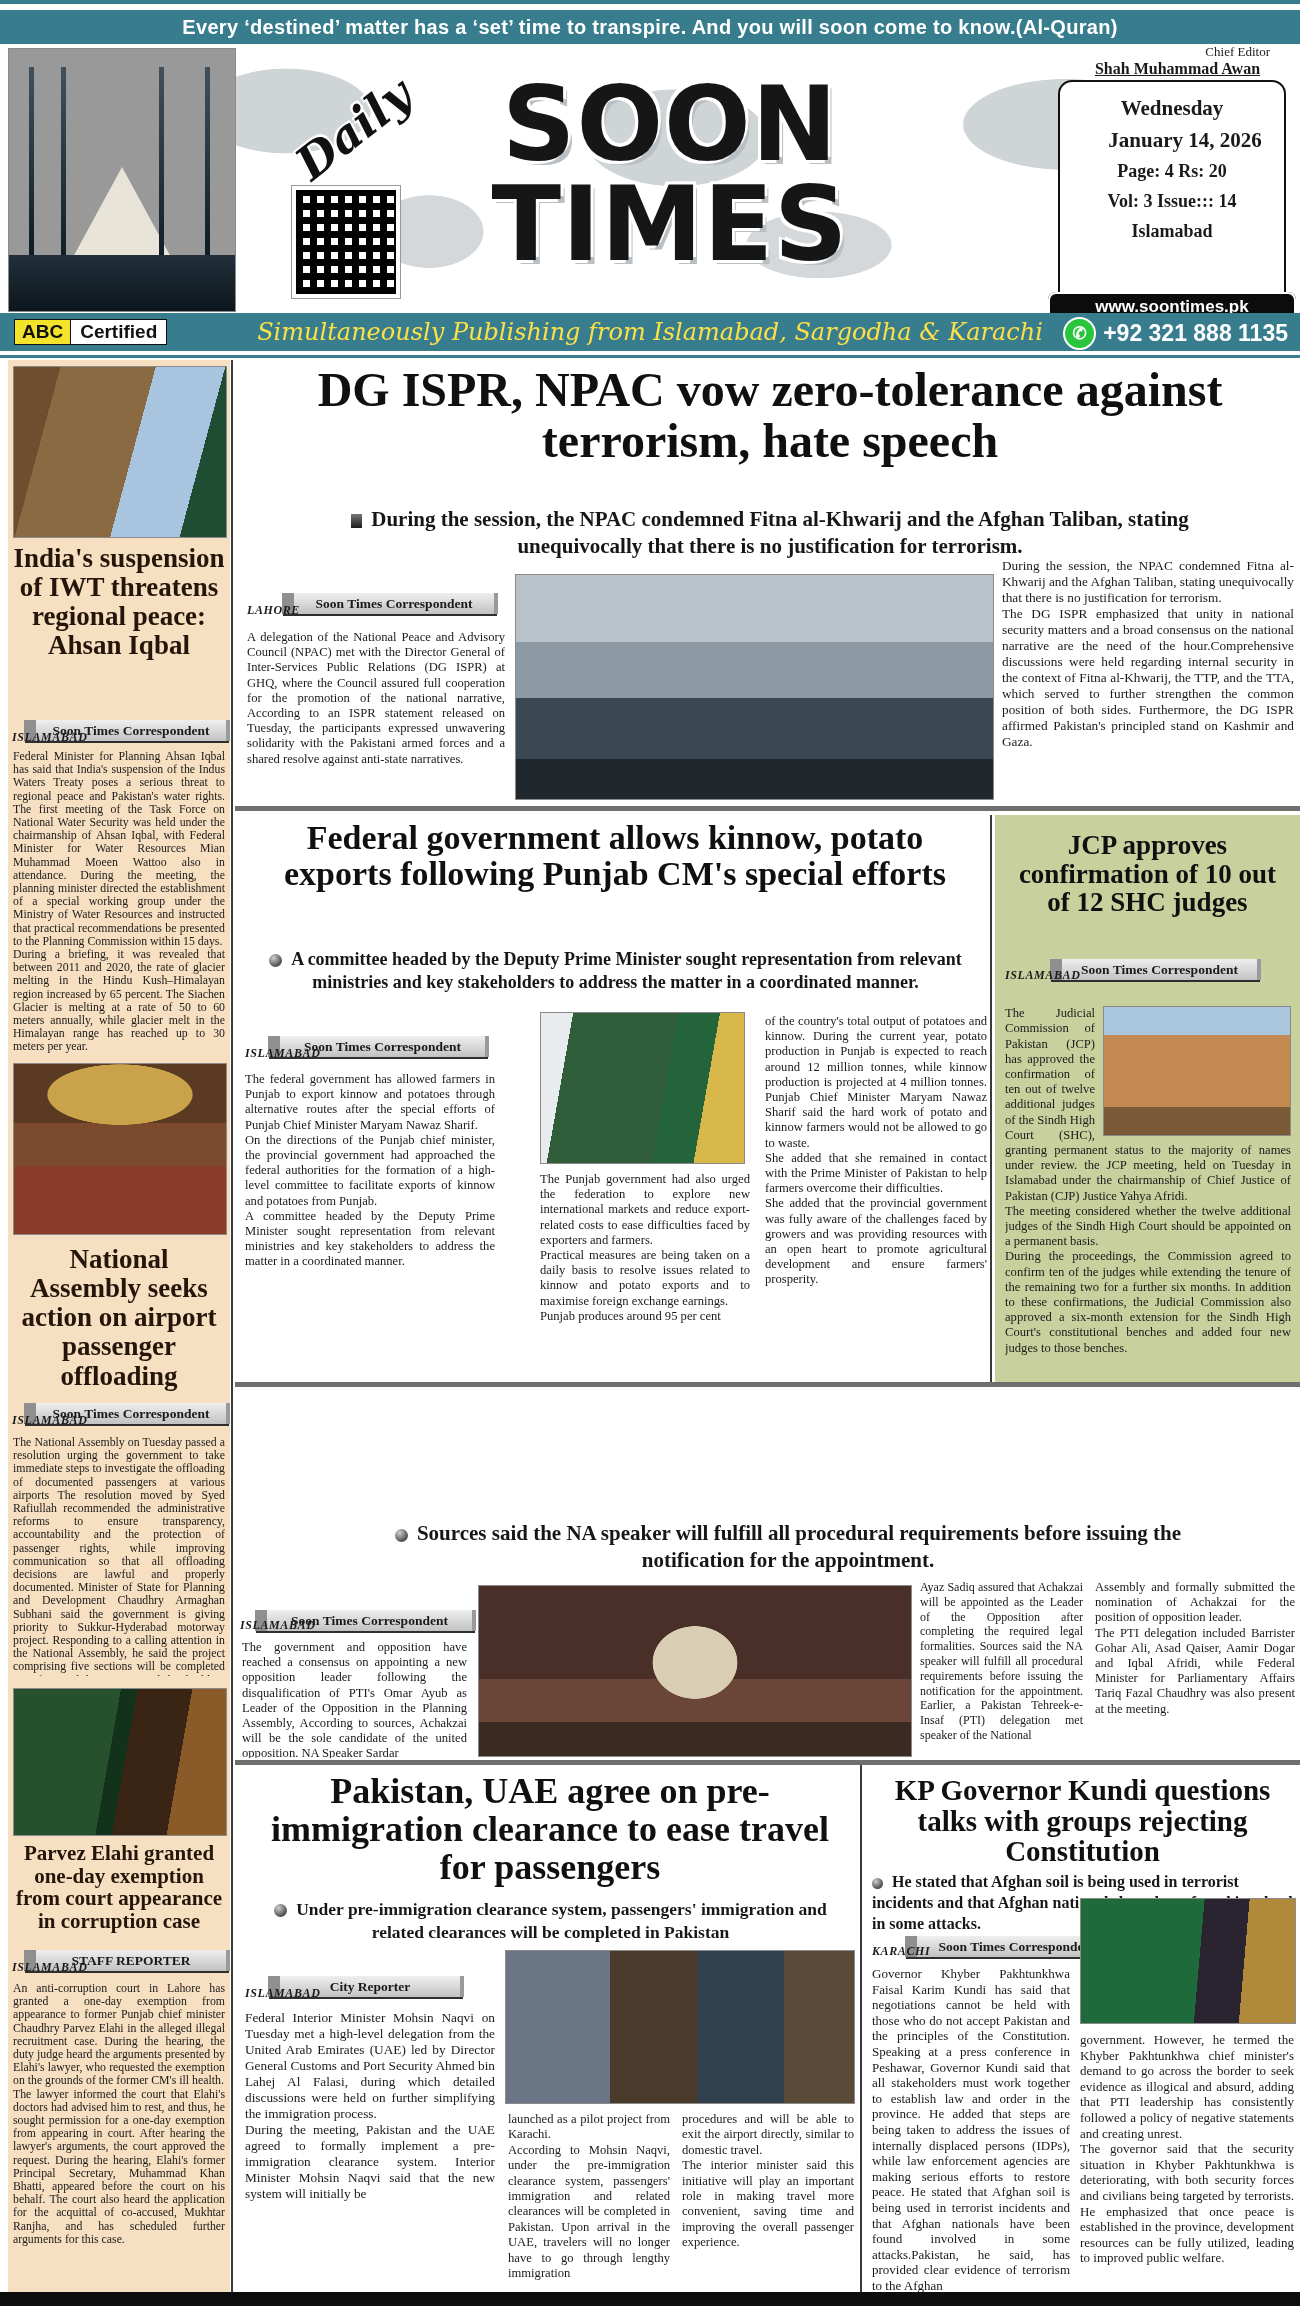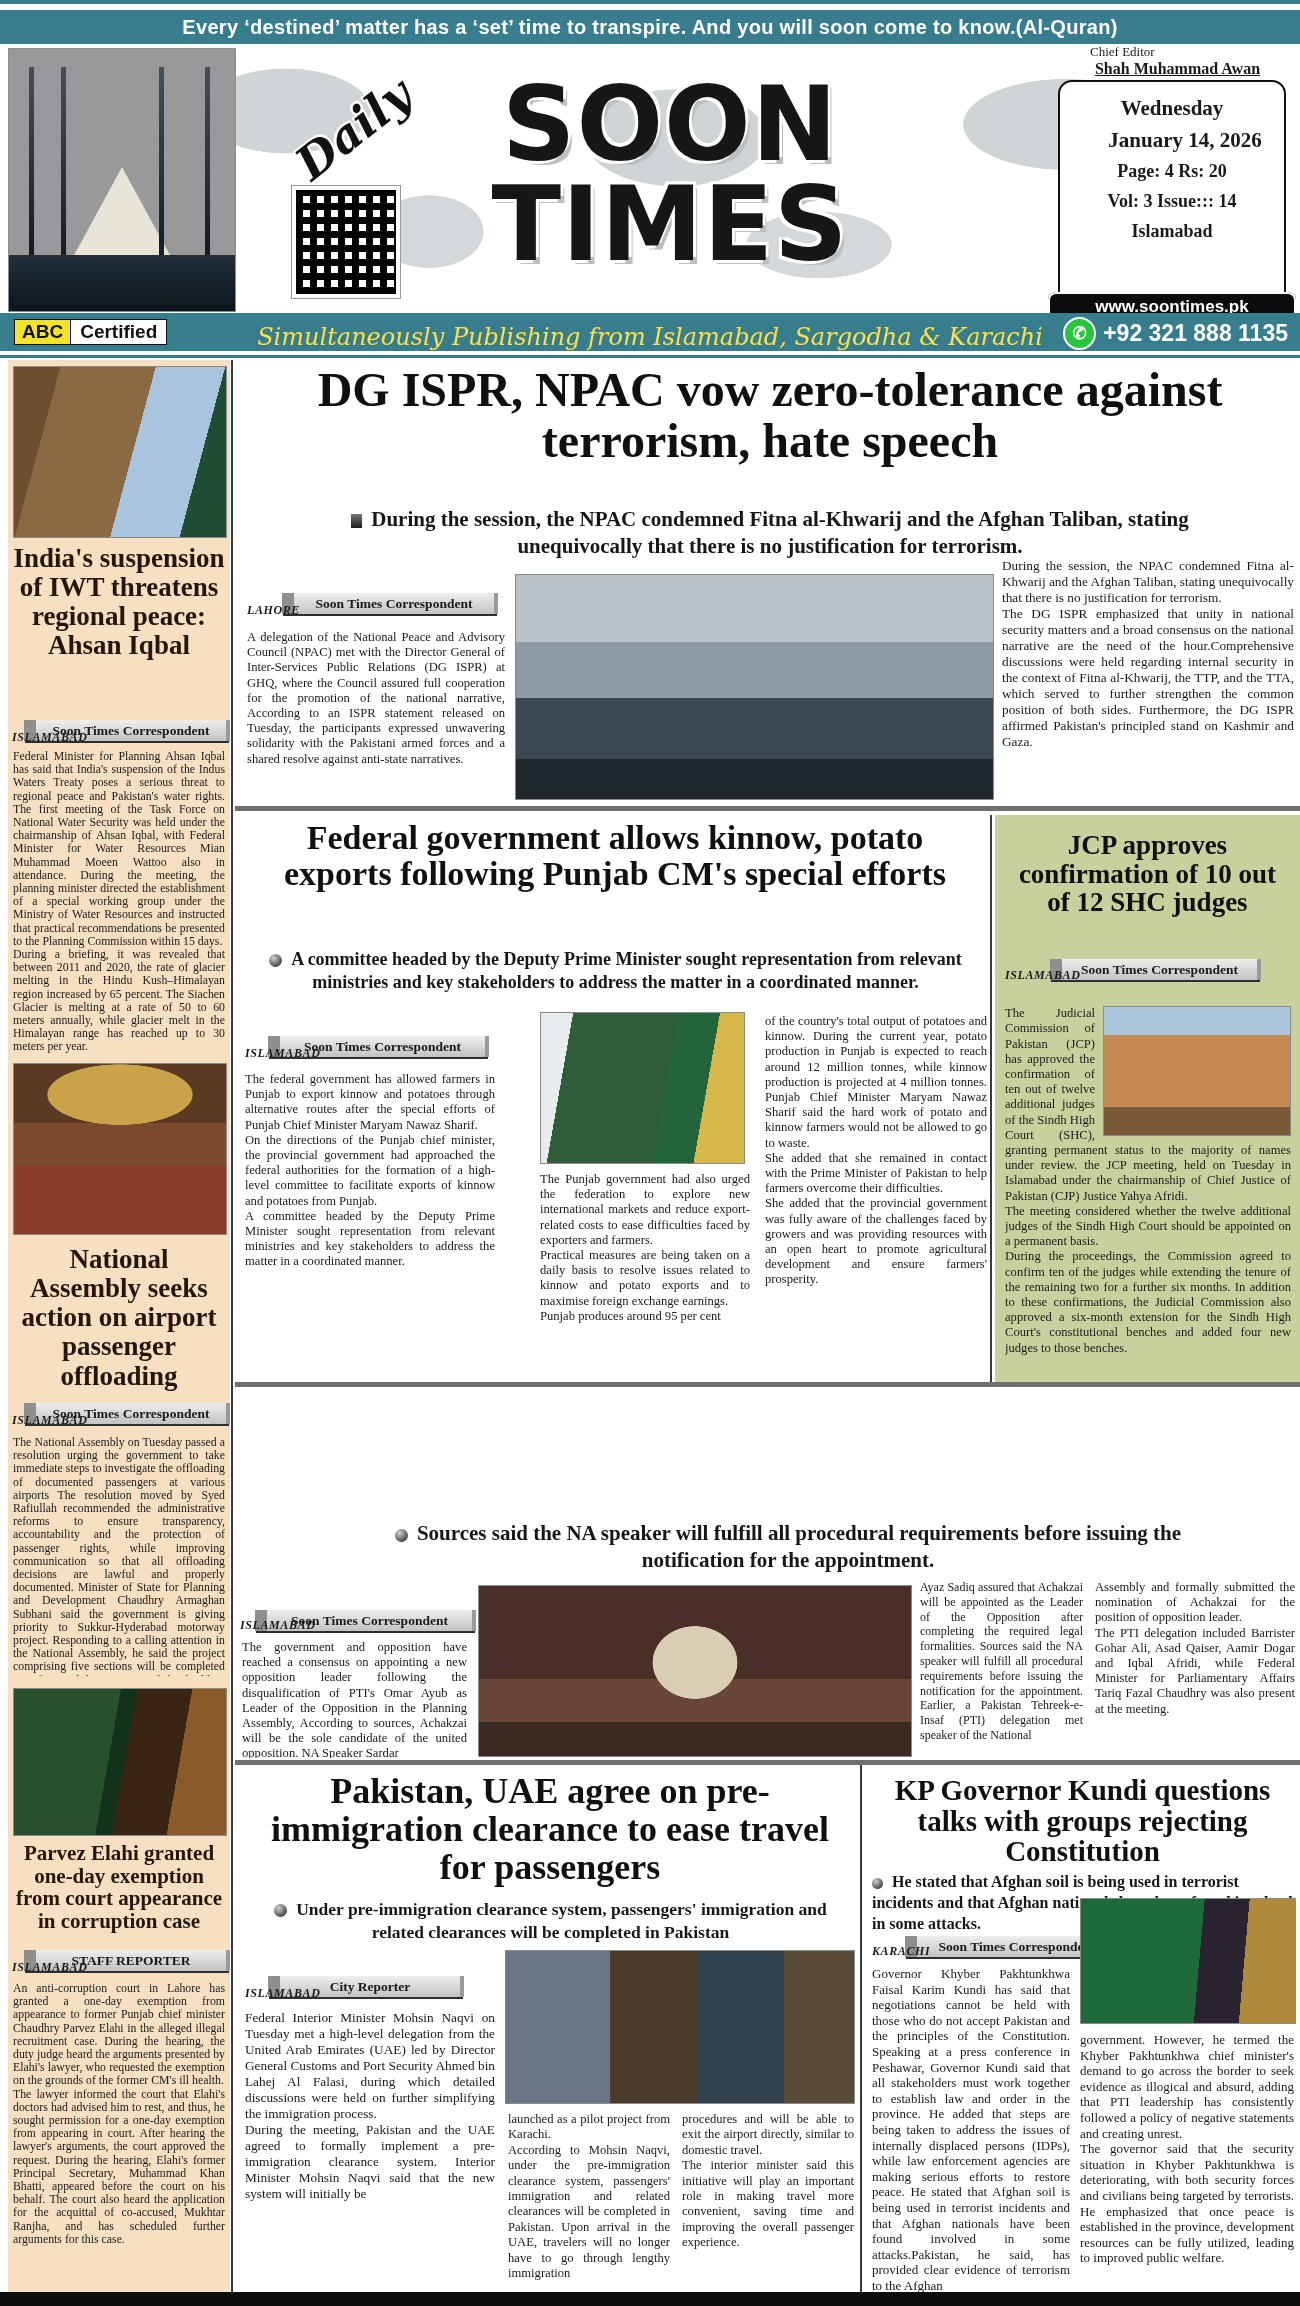--- a/index.html
+++ b/index.html
@@ -33,37 +33,37 @@
     font-size:46px;transform:rotate(-38deg);color:#111;
     text-shadow:-2px -2px 0 #fff,2px -2px 0 #fff,-2px 2px 0 #fff,2px 2px 0 #fff;}
   .mast-title{font-family:"DejaVu Sans",sans-serif;font-weight:bold;color:#161616;
     text-align:center;letter-spacing:1px;transform:scaleX(.98);
     text-shadow:-3px -3px 0 #fff,3px -3px 0 #fff,-3px 3px 0 #fff,4px 4px 0 #b9bfc2;}
   .title1{left:390px;top:28px;width:560px;font-size:104px;line-height:1;}
   .title2{left:350px;top:128px;width:640px;font-size:104px;line-height:1;}
   .qr{left:292px;top:142px;width:100px;height:104px;border:4px solid #fff;outline:1px solid #999;
       background-image:repeating-linear-gradient(0deg,#000 0 7px,transparent 7px 14px),
                        repeating-linear-gradient(90deg,#000 0 7px,#fff 7px 14px);}
-  .chief-label{left:1090px;top:0px;width:180px;text-align:left;font-size:13px;color:#222;}
+  .chief-label{left:1090px;top:0px;width:180px;text-align:right;font-size:13px;color:#222;}
   .chief-name{left:1055px;top:16px;width:245px;text-align:center;font-size:16px;font-weight:bold;
               text-decoration:underline;}
   .date-box{left:1058px;top:36px;width:228px;height:228px;background:#fff;border:2px solid #111;
             border-radius:14px;text-align:center;padding-top:10px;box-sizing:border-box;}
   .date-box div{font-weight:bold;}
   .d1{font-size:21px;line-height:32px;}
   .d2{font-size:21px;line-height:32px;padding-left:26px;}
   .d3{font-size:18px;line-height:30px;}
   .d4{font-size:18px;line-height:30px;}
   .d5{font-size:18px;line-height:30px;}
   .site-pill{left:1048px;top:248px;width:248px;height:30px;background:#0c0c0c;border-radius:8px;
      color:#fff;font-family:"Liberation Sans",sans-serif;font-weight:bold;font-size:17px;
      display:flex;align-items:center;justify-content:center;box-shadow:0 0 0 2px #fff inset;}
 
   
-  .pub-bar{left:0;top:313px;width:1300px;height:38px;background:#377d8e;display:flex;align-items:flex-end;}
+  .pub-bar{left:0;top:313px;width:1300px;height:38px;background:#377d8e;display:flex;align-items:center;}
   .pub-line2{left:0;top:355px;width:1300px;height:3px;background:#377d8e;}
   .abc-badge{position:absolute;left:14px;top:6px;display:flex;font-family:"Liberation Sans",sans-serif;
              font-weight:bold;font-size:19px;}
   .abc{background:#f3e32a;color:#111;padding:1px 7px;border:1px solid #111;}
   .cert{background:#fff;color:#111;padding:1px 9px;border:1px solid #111;border-left:none;}
   .pub-text{width:100%;text-align:center;color:#fde047;font-style:italic;font-size:24px;
             font-family:"DejaVu Serif",serif;}
   .phone-wrap{position:absolute;right:12px;top:4px;display:flex;align-items:center;gap:7px;
               font-family:"Liberation Sans",sans-serif;font-weight:bold;font-size:23px;color:#fff;}
   .wa-icon{width:29px;height:29px;border-radius:50%;background:#29c63d;color:#fff;display:flex;

